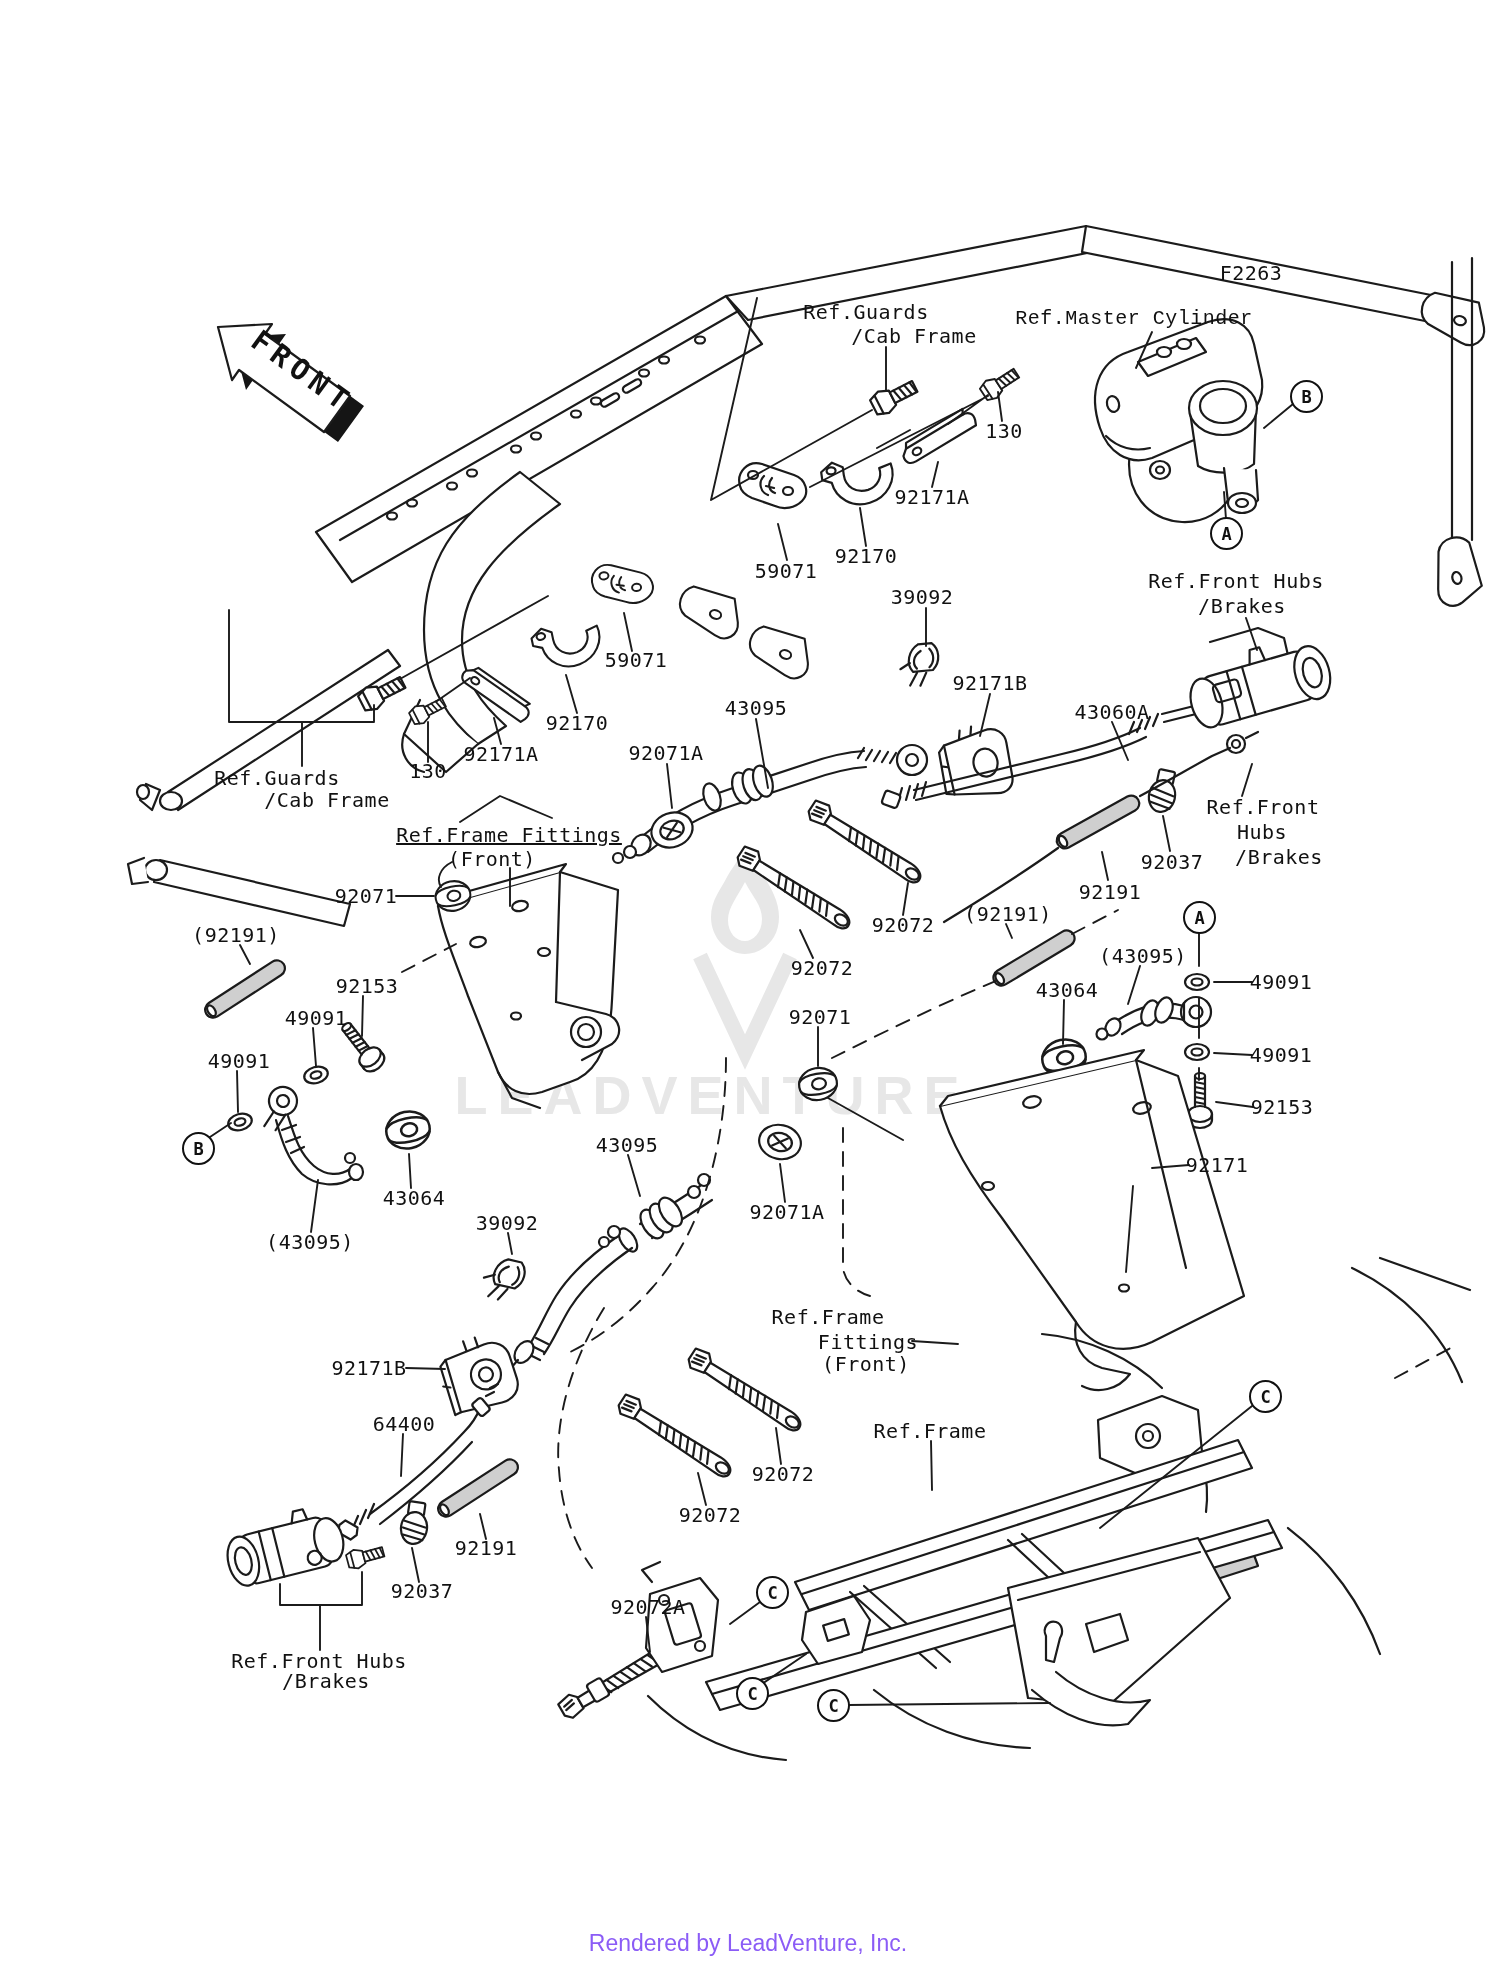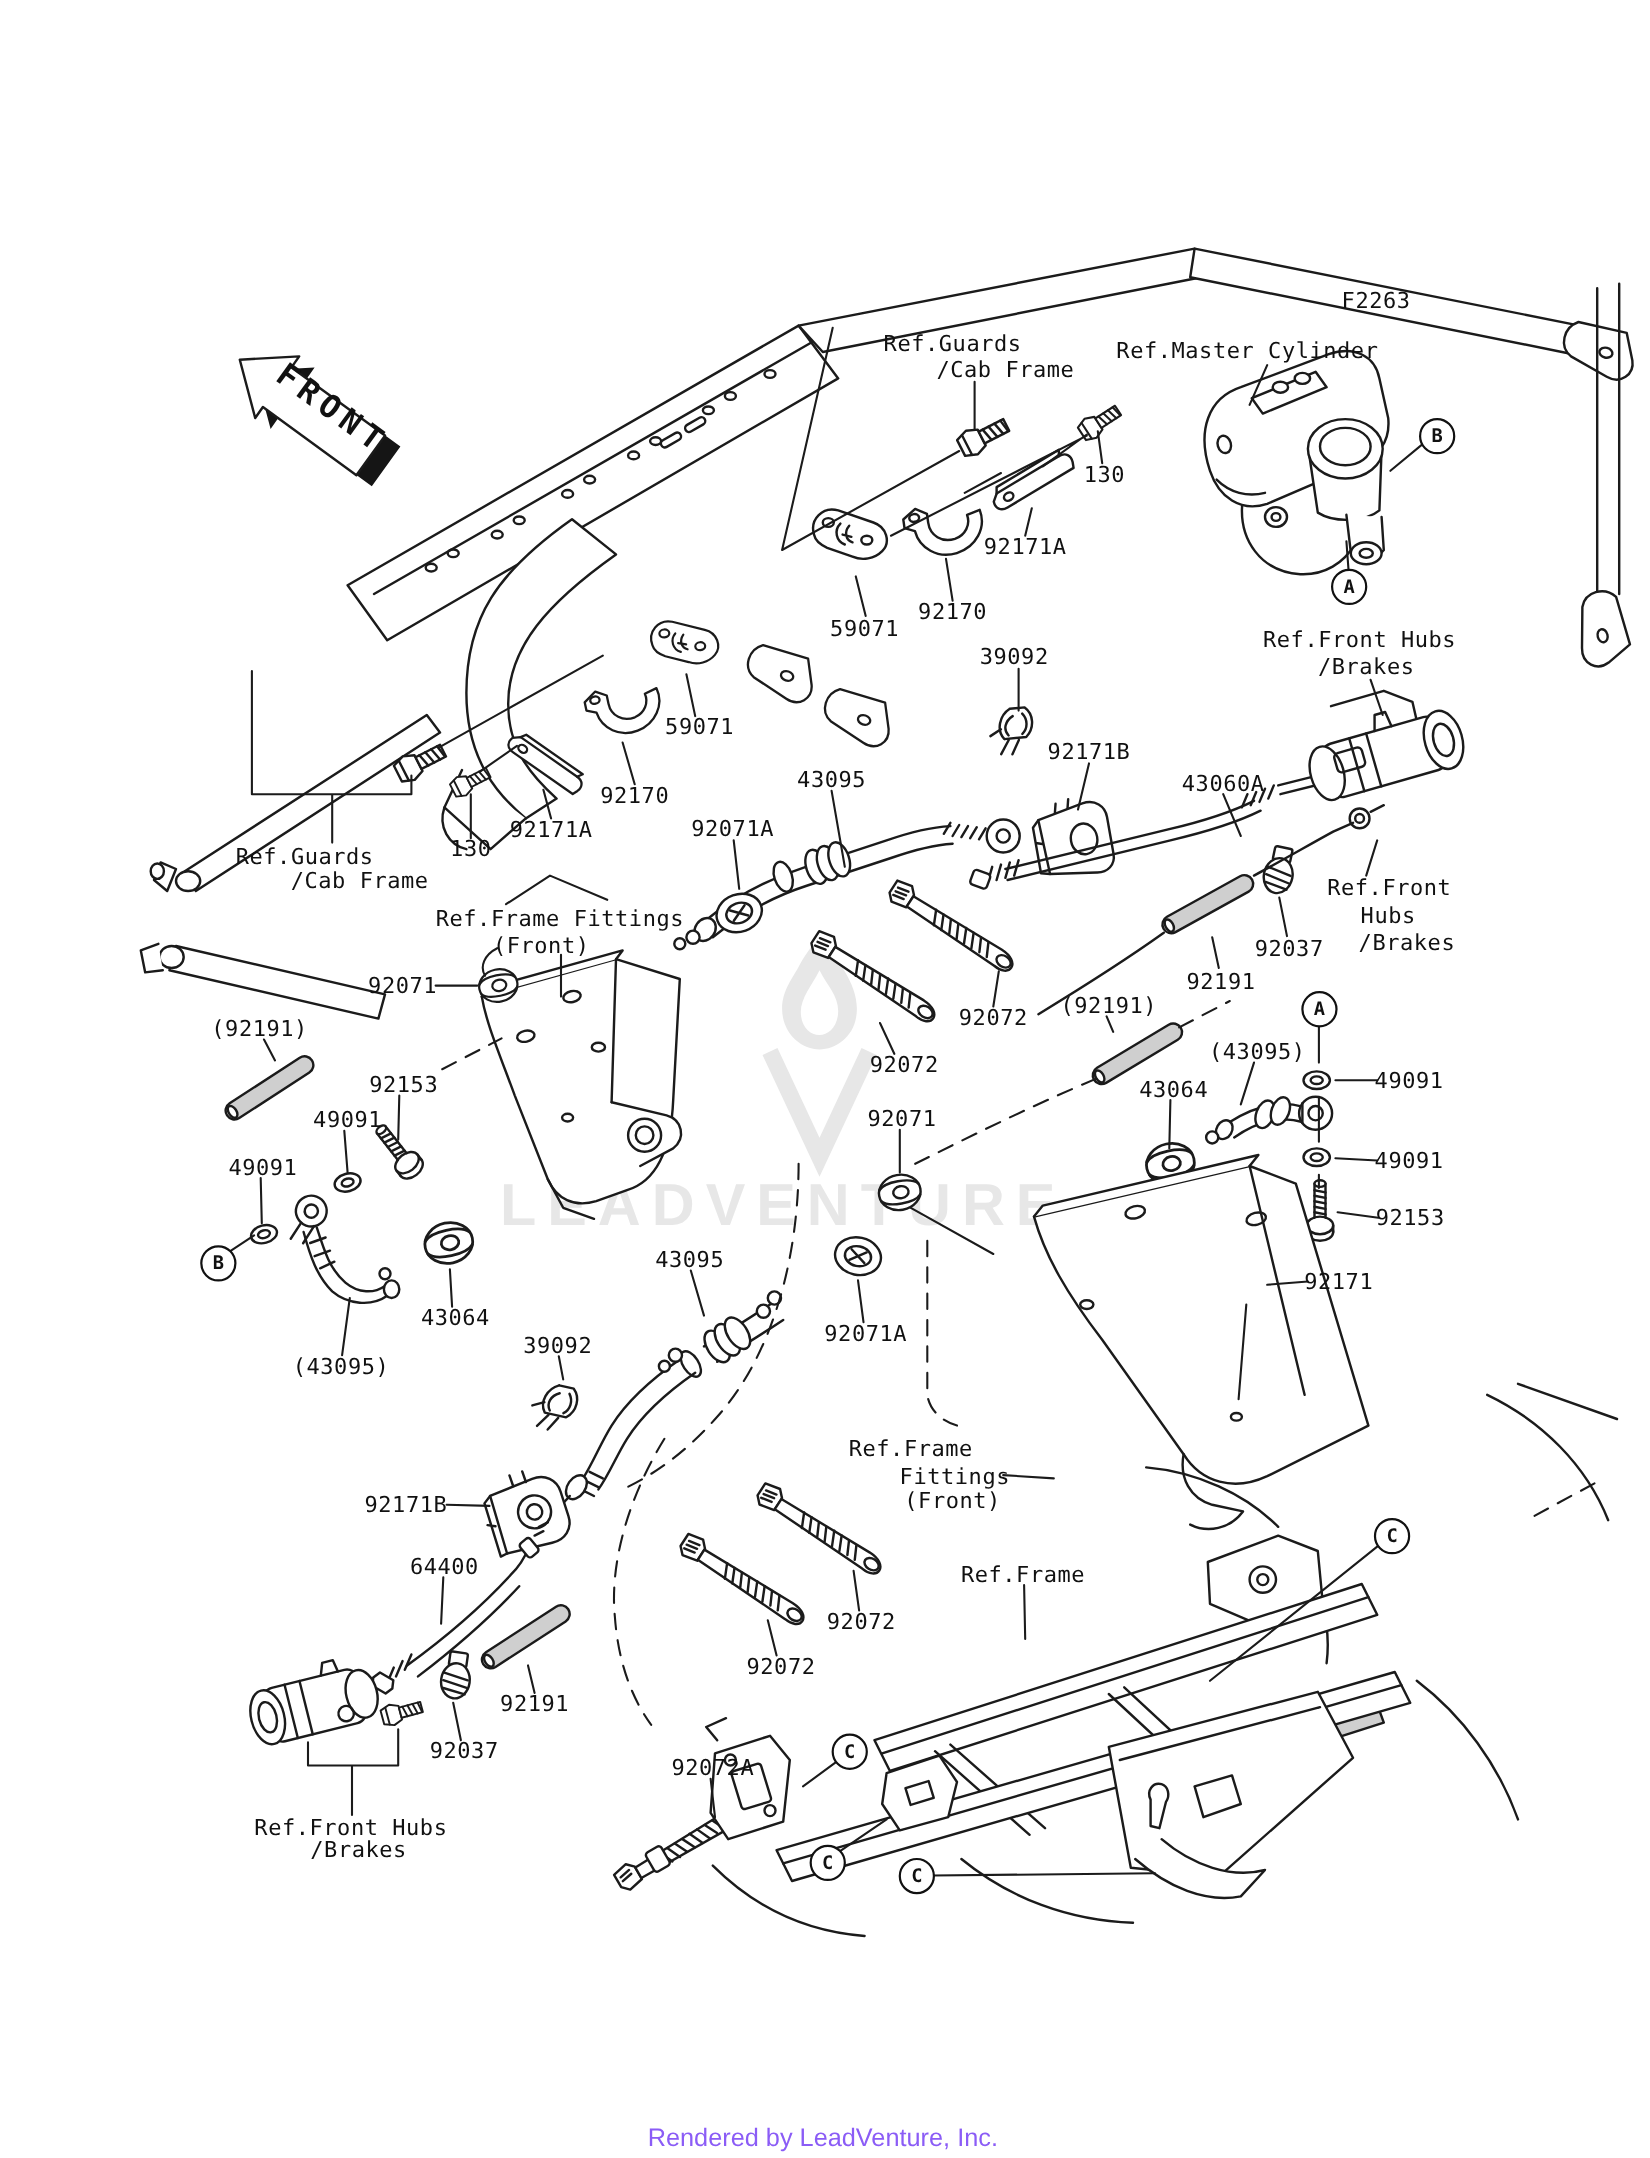--- a/index.html
+++ b/index.html
@@ -437,21 +437,21 @@
       <path d="M832,1058 C876,1036 936,1006 998,980"></path>
       <path d="M1072,934 L1118,910"></path>
       <path d="M402,972 L456,944"></path>
       <path d="M1395,1378 L1458,1344"></path>
     </g>
   </g>
 </svg>
 
 <div id="labels-layer">
       <div class="part-label" style="left: 1251px; top: 273px;">F2263</div>
-      <div class="part-label" style="left: 1134px; top: 318px;">Ref.Master Cylinder</div>
+      <div class="part-label" style="left: 1134px; top: 318px; font-family: Liberation Mono, monospace;">Ref.Master Cylinder</div>
       <div class="part-label" style="left: 866px; top: 312px;">Ref.Guards</div>
       <div class="part-label" style="left: 914px; top: 336px;">/Cab Frame</div>
       <div class="part-label" style="left: 1004px; top: 431px;">130</div>
       <div class="part-label" style="left: 932px; top: 497px;">92171A</div>
       <div class="part-label" style="left: 866px; top: 556px;">92170</div>
       <div class="part-label" style="left: 786px; top: 571px;">59071</div>
       <div class="part-label" style="left: 922px; top: 597px;">39092</div>
       <div class="part-label" style="left: 990px; top: 683px;">92171B</div>
       <div class="part-label" style="left: 1112px; top: 712px;">43060A</div>
       <div class="part-label" style="left: 1236px; top: 581px;">Ref.Front Hubs</div>
@@ -462,21 +462,21 @@
       <div class="part-label" style="left: 1279px; top: 857px;">/Brakes</div>
       <div class="part-label" style="left: 1110px; top: 892px;">92191</div>
       <div class="part-label" style="left: 636px; top: 660px;">59071</div>
       <div class="part-label" style="left: 577px; top: 723px;">92170</div>
       <div class="part-label" style="left: 501px; top: 754px;">92171A</div>
       <div class="part-label" style="left: 428px; top: 771px;">130</div>
       <div class="part-label" style="left: 277px; top: 778px;">Ref.Guards</div>
       <div class="part-label" style="left: 327px; top: 800px;">/Cab Frame</div>
       <div class="part-label" style="left: 756px; top: 708px;">43095</div>
       <div class="part-label" style="left: 666px; top: 753px;">92071A</div>
-      <div class="part-label" style="left: 509px; top: 835px;">Ref.Frame Fittings</div>
+      <div class="part-label" style="left: 509px; top: 835px; text-decoration: underline;">Ref.Frame Fittings</div>
       <div class="part-label" style="left: 492px; top: 859px;">(Front)</div>
       <div class="part-label" style="left: 366px; top: 896px;">92071</div>
       <div class="part-label" style="left: 236px; top: 935px;">(92191)</div>
       <div class="part-label" style="left: 367px; top: 986px;">92153</div>
       <div class="part-label" style="left: 316px; top: 1018px;">49091</div>
       <div class="part-label" style="left: 239px; top: 1061px;">49091</div>
       <div class="part-label" style="left: 414px; top: 1198px;">43064</div>
       <div class="part-label" style="left: 310px; top: 1242px;">(43095)</div>
       <div class="part-label" style="left: 507px; top: 1223px;">39092</div>
       <div class="part-label" style="left: 903px; top: 925px;">92072</div>

